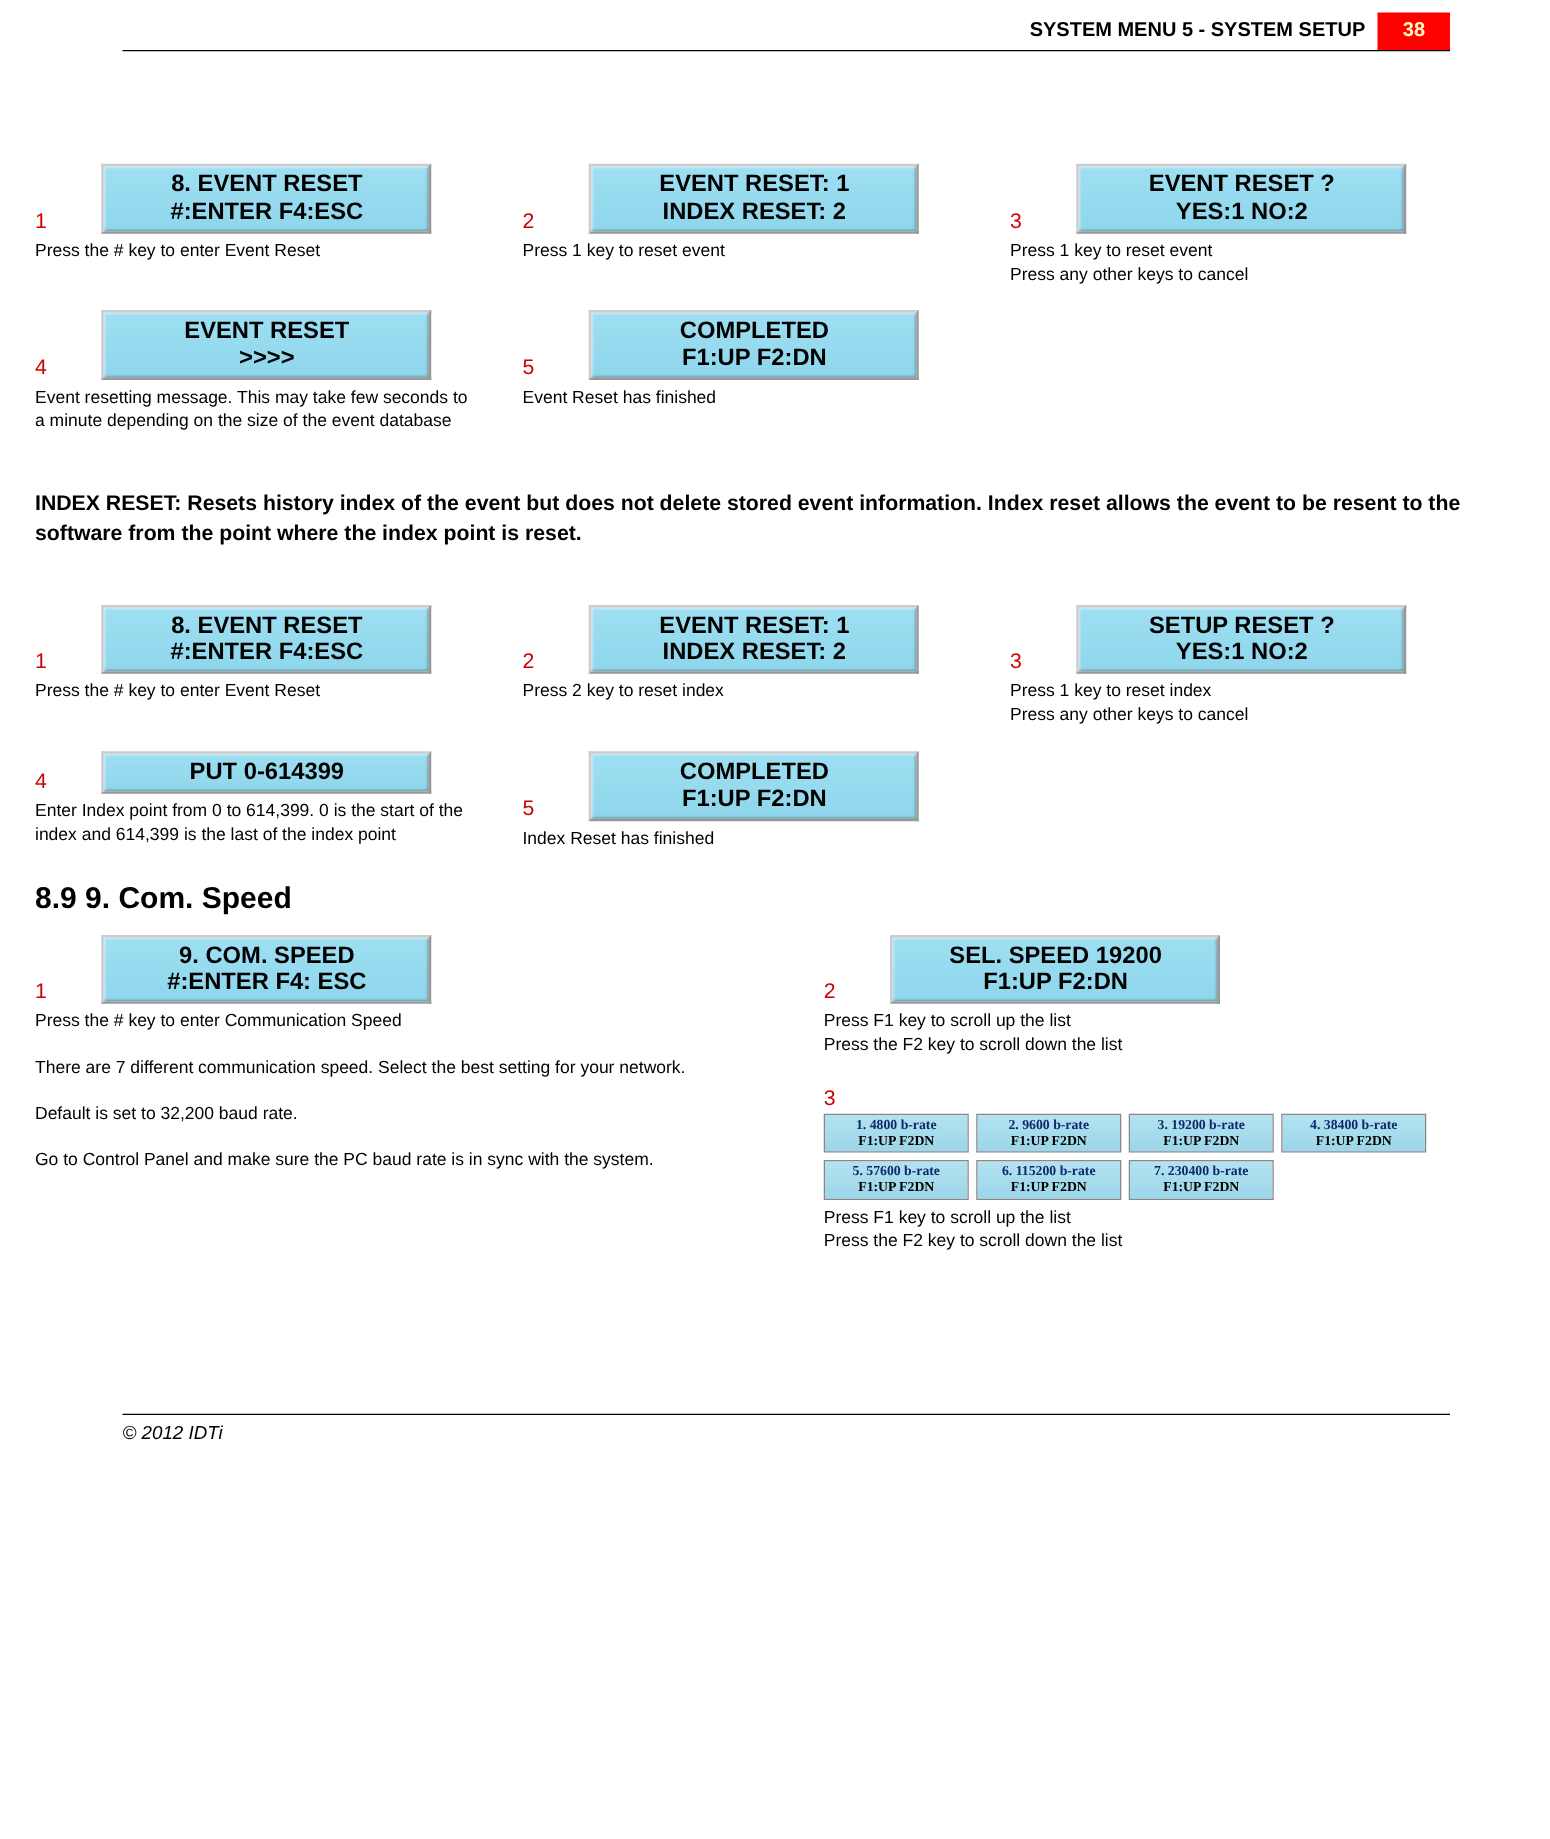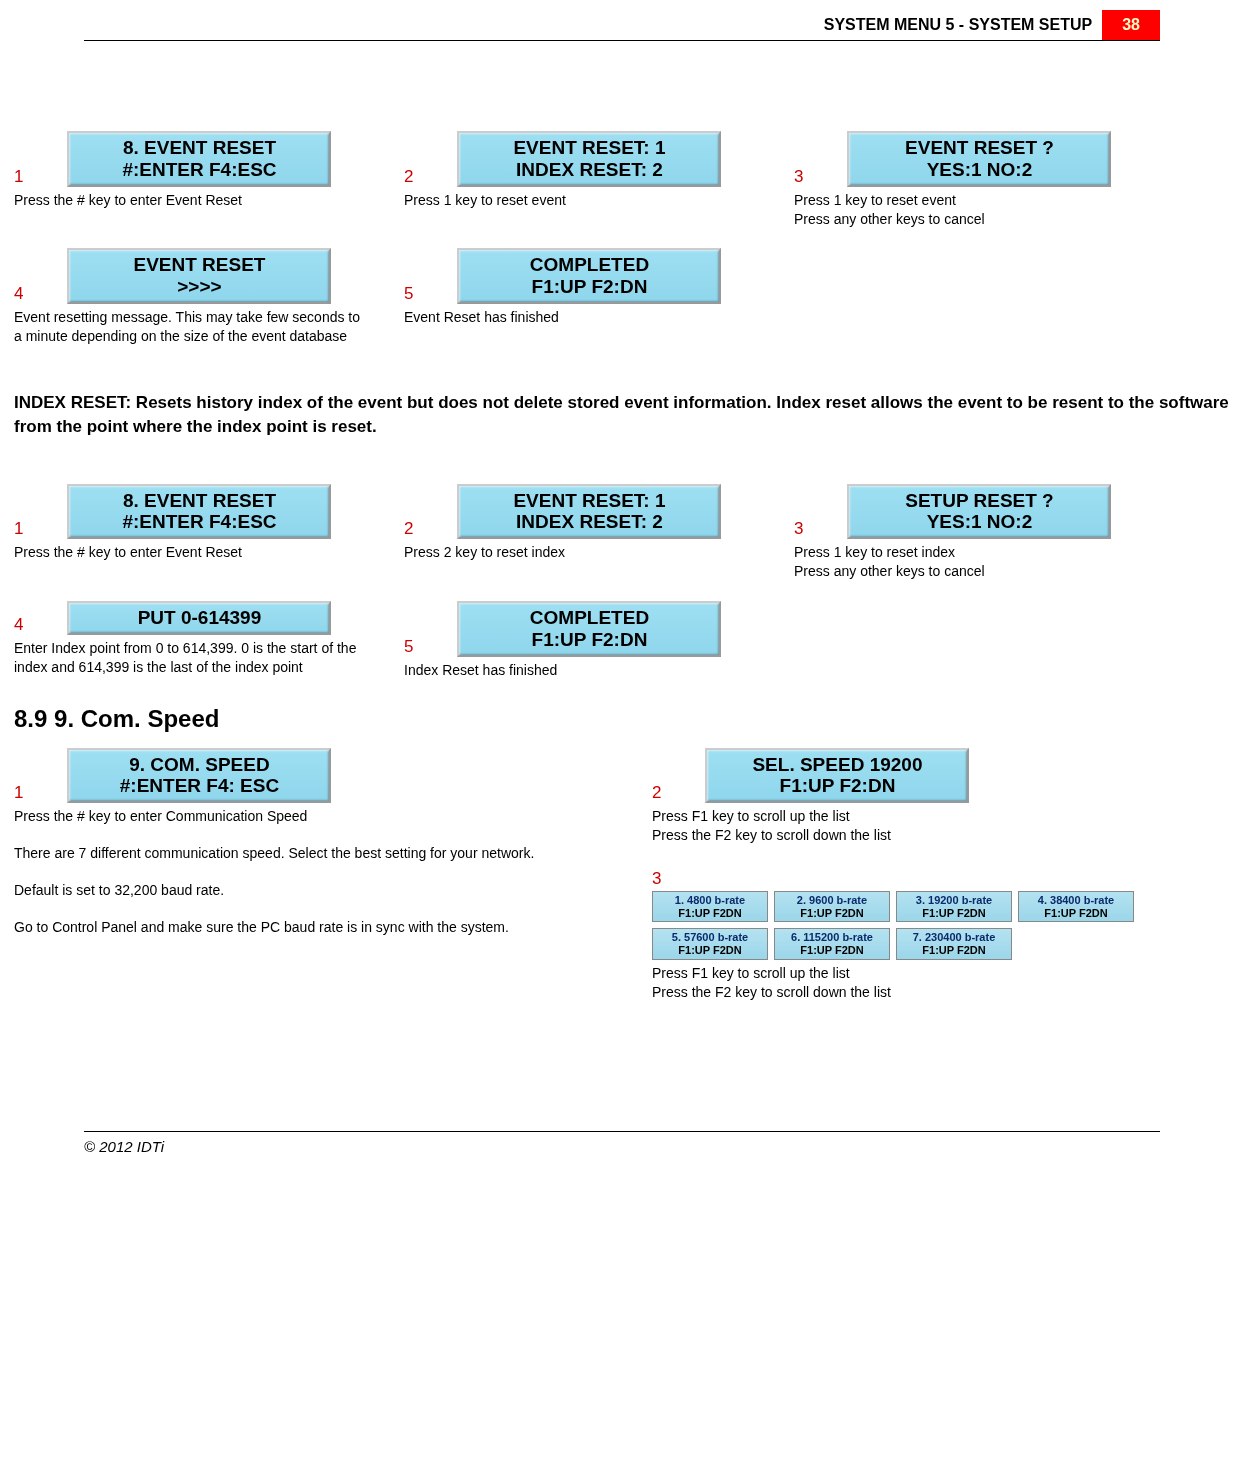--- a/index.html
+++ b/index.html
@@ -5,21 +5,21 @@
   body {
     font-family: Arial, Helvetica, sans-serif;
     margin: 0;
     padding: 0;
     font-size: 15px;
     color: #000;
   }
   .page {
     width: 1240px;
     margin: 0 auto;
-    padding: 0 0 30px 4px;
+    padding: 0 0 30px 18px;
     box-sizing: border-box;
   }
   .header {
     display: flex;
     justify-content: flex-end;
     align-items: stretch;
     border-bottom: 1px solid #000;
     margin: 10px 80px 0 80px;
   }
   .header-title {
@@ -106,20 +106,21 @@
   .left-notes p {
     font-size: 14px;
     margin: 18px 0;
     line-height: 1.35;
   }
   .speed-grid {
     display: flex;
     flex-wrap: wrap;
     gap: 6px;
     margin-top: 2px;
+    font-family: Liberation Serif, serif;
   }
   .speed-chip {
     background: linear-gradient(#b4e2f0, #9bd6ea);
     border: 1px solid #888;
     font-size: 11px;
     font-weight: bold;
     color: #0a2a6b;
     text-align: center;
     line-height: 1.15;
     padding: 2px 6px;

